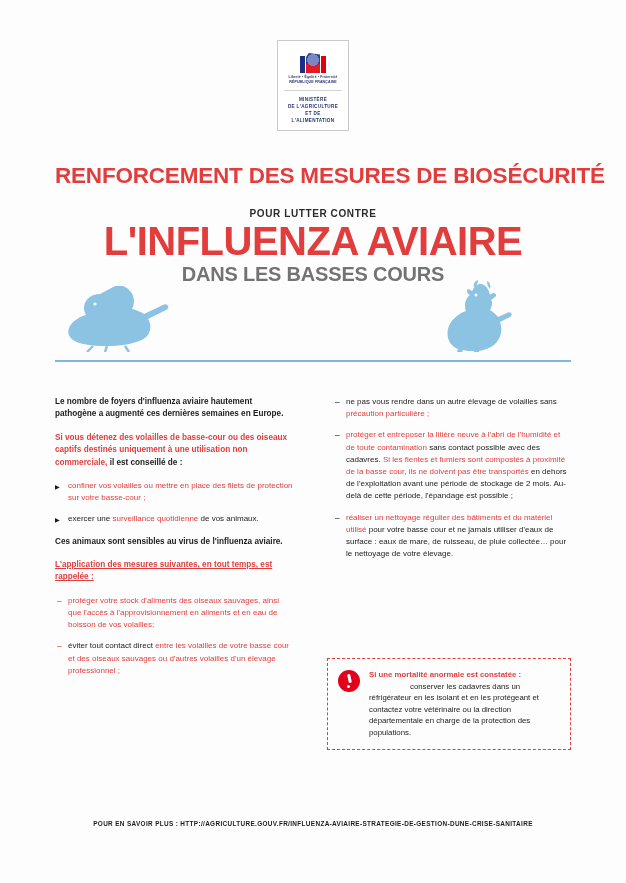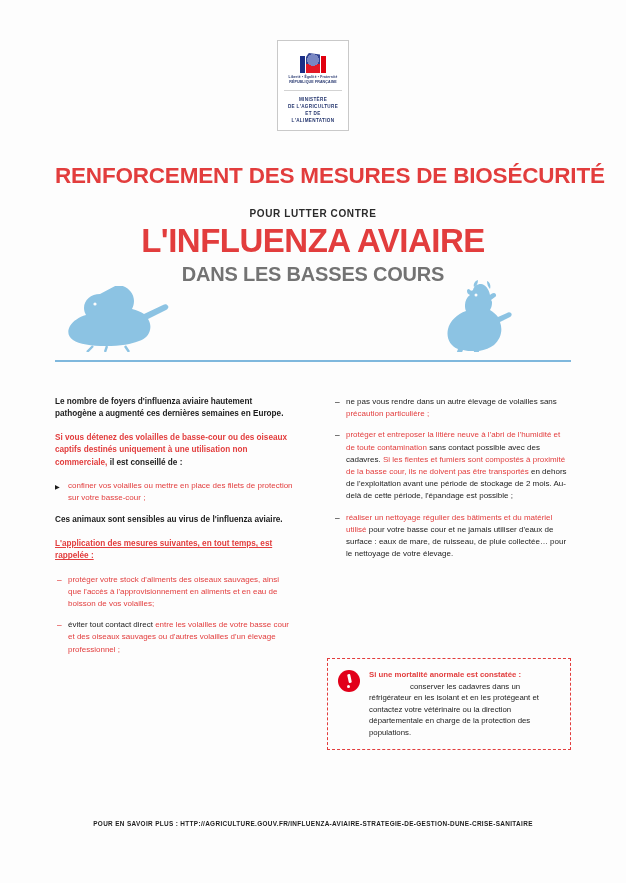--- a/index.html
+++ b/index.html
@@ -102,21 +102,21 @@
   .t2 {
     color: #2b2b2b;
     font-weight: bold;
     font-size: 10px;
     letter-spacing: .6px;
     margin-top: 20px;
   }
   .t3 {
     color: #e23d3d;
     font-weight: bold;
-    font-size: 33px;
+    font-size: 40px;
     letter-spacing: -0.5px;
     line-height: 36px;
     margin-top: 4px;
   }
   .t4 {
     color: #737373;
     font-weight: bold;
     font-size: 20px;
     letter-spacing: -0.2px;
     margin-top: 4px;
@@ -307,20 +307,23 @@
 
       <p class="para">
         <span class="rd" style="color:#e23d3d">Si vous détenez des volailles de basse-cour ou des oiseaux captifs destinés uniquement à une utilisation non commerciale,</span>
         <span class="dk" style="color:#1c1c1c">il est conseillé de :</span>
       </p>
 
       <ul class="list arrow">
         <li>
           <span class="rd">confiner vos volailles ou mettre en place des filets de protection sur votre basse-cour ;</span>
         </li>
+        <li>
+          <span class="dk">exercer une </span><span class="rd">surveillance quotidienne</span><span class="dk"> de vos animaux.</span>
+        </li>
       </ul>
 
       <p class="para dark">Ces animaux sont sensibles au virus de l'influenza aviaire.</p>
 
       <p class="para red underline">L'application des mesures suivantes, en tout temps, est rappelée :</p>
 
       <ul class="list dash">
         <li>
           <span class="rd">protéger votre stock d'aliments des oiseaux sauvages, ainsi que l'accès à l'approvisionnement en aliments et en eau de boisson de vos volailles;</span>
         </li>

